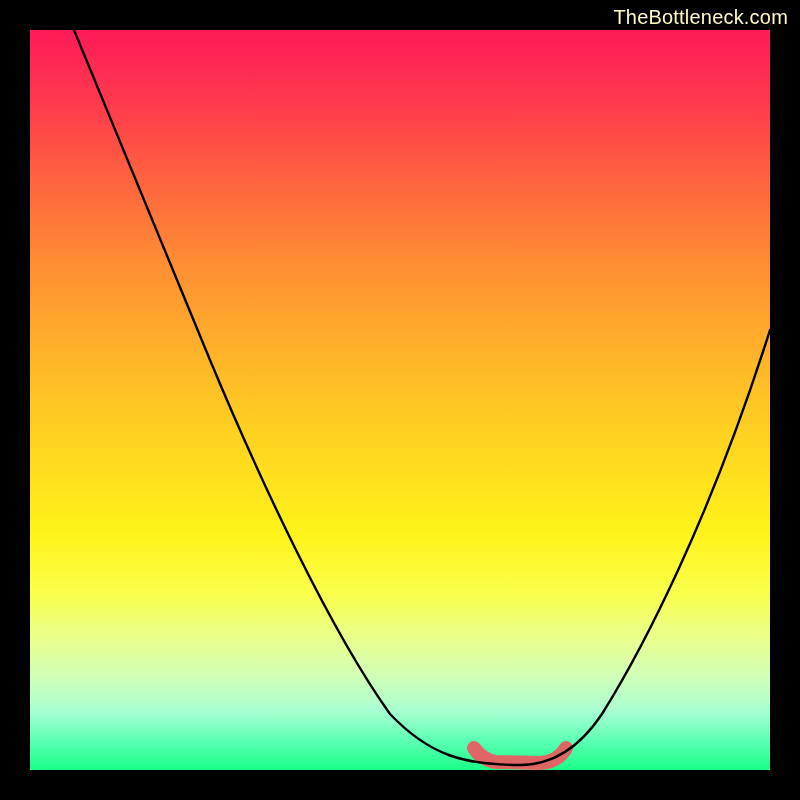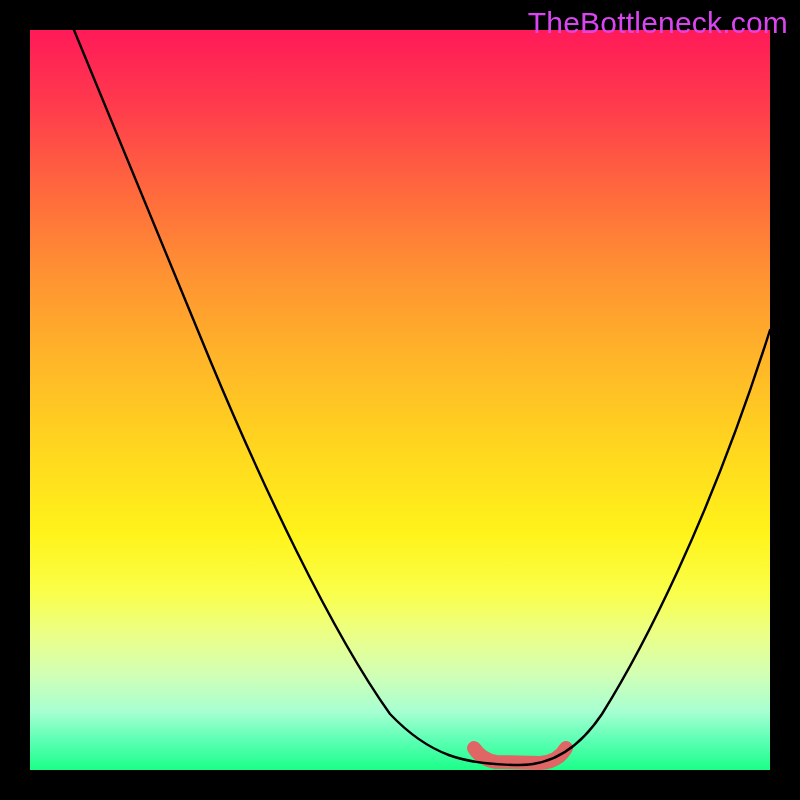--- a/index.html
+++ b/index.html
@@ -35,22 +35,22 @@
   }
   .plot-svg {
     display: block;
     width: 740px;
     height: 740px;
   }
   .watermark {
     position: absolute;
     top: 6px;
     right: 12px;
-    color: #d946ef;
-    font-size: 30px;
+    color: #fef9c3;
+    font-size: 20px;
     font-weight: 400;
     font-family: Arial, Helvetica, sans-serif;
     letter-spacing: 0.2px;
     user-select: none;
   }
   .curve-main {
     fill: none;
     stroke: #000000;
     stroke-width: 2.4;
     stroke-linecap: round;

